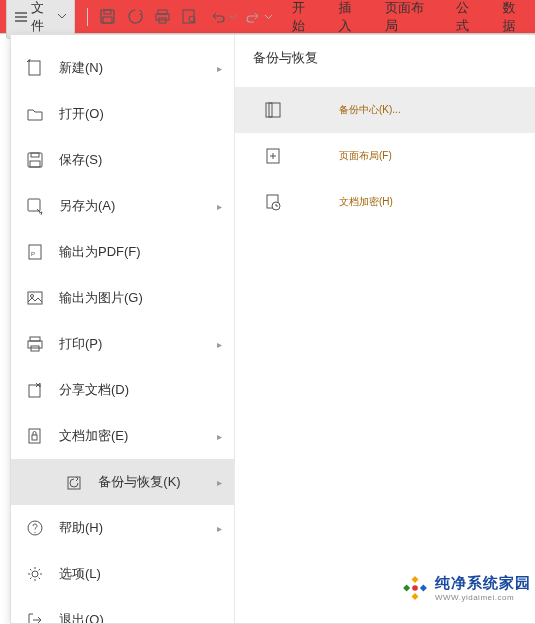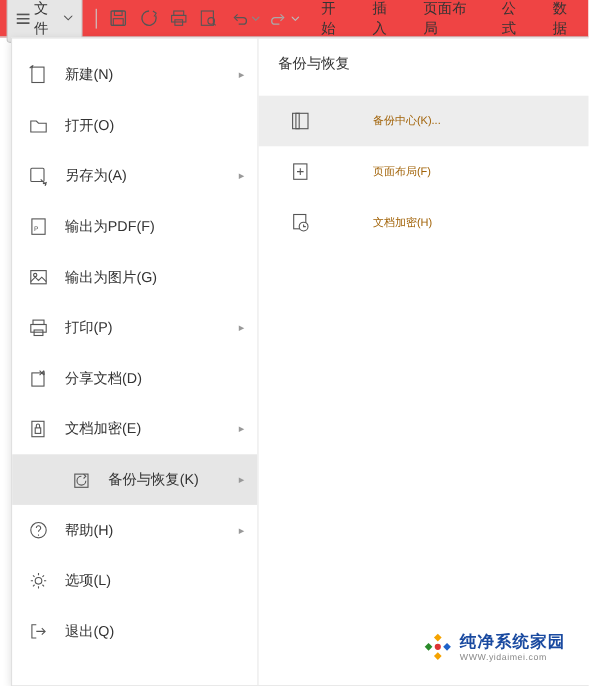--- a/index.html
+++ b/index.html
@@ -20,21 +20,21 @@
 .menu-item.active { background: #e6e6e6; justify-content: center; }
 .menu-item .mi-icon { width: 20px; height: 20px; margin-right: 14px; display: flex; align-items: center; justify-content: center; color: #555; }
 .menu-item .arrow { position: absolute; right: 12px; color: #999; font-size: 10px; }
 
 .menu-right { width: 336px; padding: 14px 0 0 0; }
 .mr-title { font-size: 13px; color: #333; padding: 0 18px 20px 18px; }
 .sub-item { display: flex; align-items: center; height: 46px; padding: 0 18px 0 28px; font-size: 10px; color: #a16207; cursor: pointer; gap: 40px; }
 .sub-item.hover { background: #ededed; }
 .sub-item .si-icon { width: 20px; height: 20px; margin-right: 16px; display: flex; align-items: center; justify-content: center; color: #555; }
 
-.watermark { position: absolute; bottom: 22px; right: 21px; display: flex; align-items: center; gap: 6px; pointer-events: none; }
+.watermark { position: absolute; bottom: 22px; right: 4px; display: flex; align-items: center; gap: 6px; pointer-events: none; }
 .wm-logo { width: 28px; height: 28px; }
 .wm-text { display: flex; flex-direction: column; }
 .wm-main { font-size: 15px; font-weight: bold; color: #1a4aa0; letter-spacing: 1px; }
 .wm-sub { font-size: 8px; color: #888; letter-spacing: 0.5px; }
 
 svg { display: block; }
 </style>
 </head>
 <body>
 
@@ -128,20 +128,30 @@
 
     <div class="menu-item">
       <span class="mi-icon">
           <svg width="18" height="18" viewBox="0 0 18 18">
             <path d="M2 5h5l2 2h7v8H2z" fill="none" stroke="#555"></path>
           </svg>
         </span>
       <span>打开(O)</span>
     </div>
 
+    <div class="menu-item">
+      <span class="mi-icon">
+          <svg width="18" height="18" viewBox="0 0 18 18">
+            <rect x="2" y="2" width="14" height="14" rx="1" fill="none" stroke="#555"></rect>
+            <rect x="5" y="2" width="8" height="4" fill="none" stroke="#555"></rect>
+            <rect x="4" y="10" width="10" height="6" fill="none" stroke="#555"></rect>
+          </svg>
+        </span>
+      <span>保存(S)</span>
+    </div>
 
     <div class="menu-item">
       <span class="mi-icon">
           <svg width="18" height="18" viewBox="0 0 18 18">
             <rect x="2" y="2" width="12" height="12" rx="1" fill="none" stroke="#555"></rect>
             <path d="M11 12l5 5M13 16l3-1-1 3" stroke="#555" fill="none"></path>
           </svg>
         </span>
       <span>另存为(A)</span>
       <span class="arrow">▸</span>

